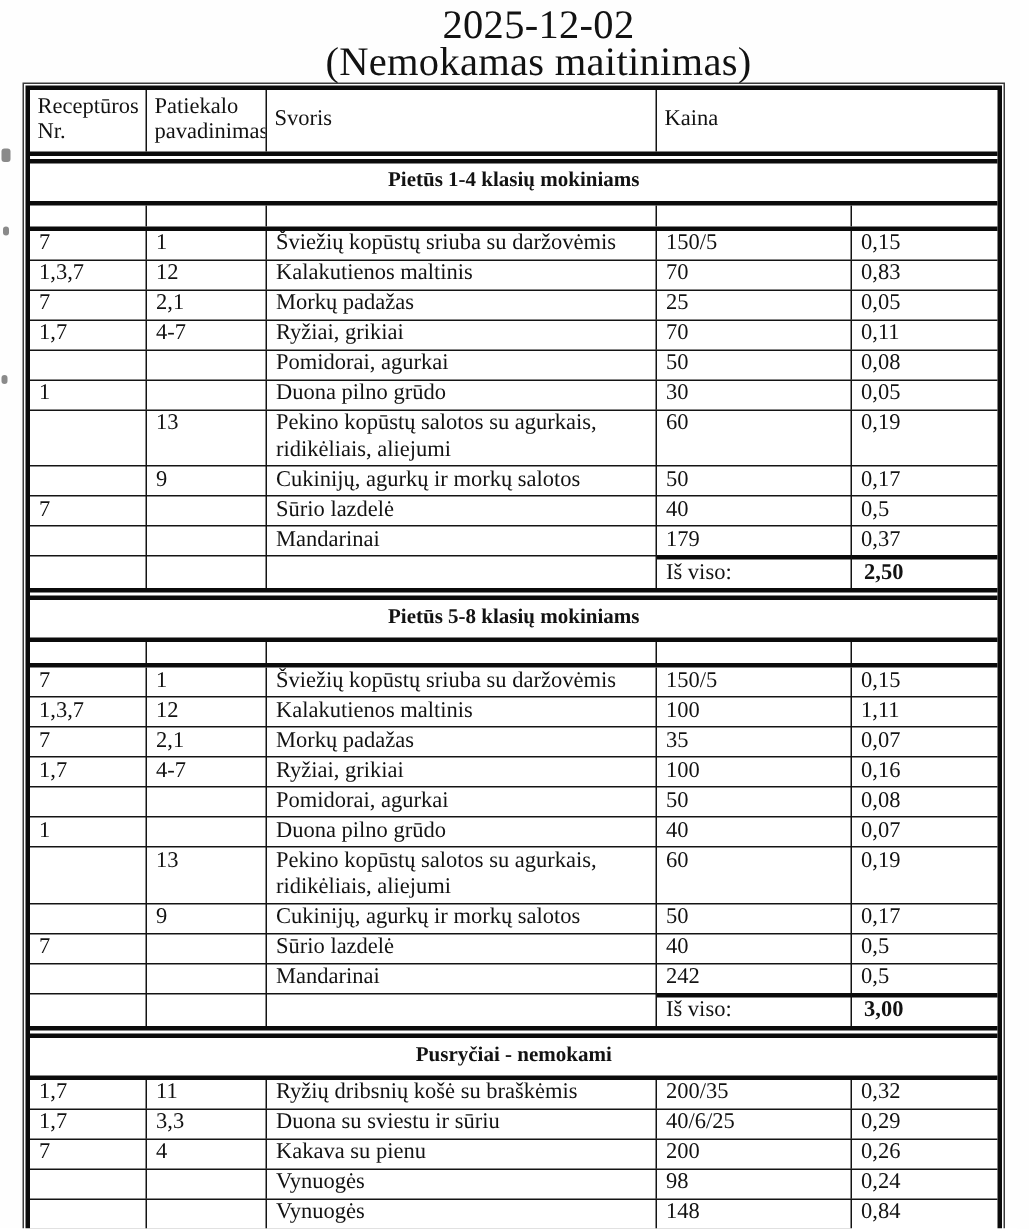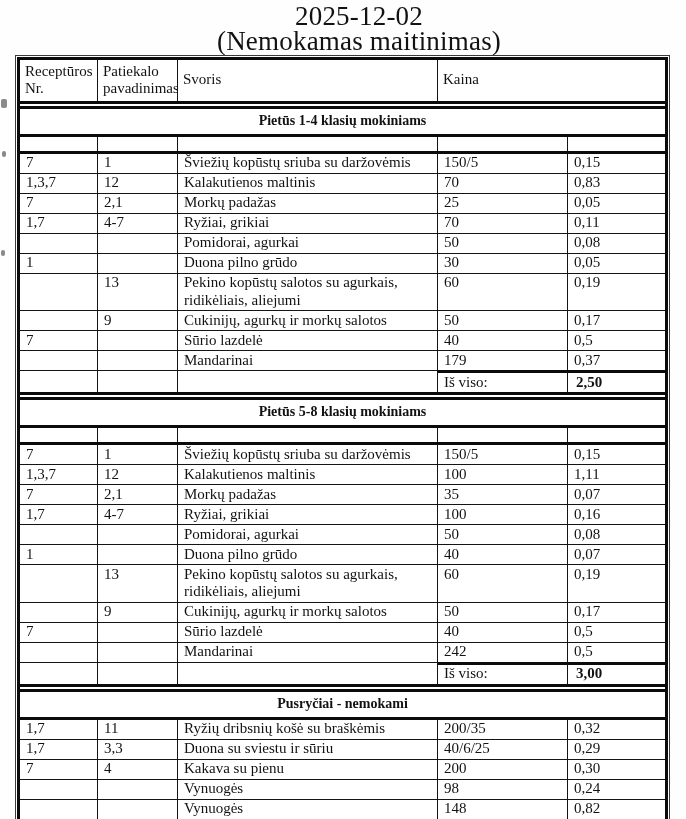--- a/index.html
+++ b/index.html
@@ -272,35 +272,35 @@
         <div class="cell">3,3</div>
         <div class="cell">Duona su sviestu ir sūriu</div>
         <div class="cell">40/6/25</div>
         <div class="cell">0,29</div>
       </div>
       <div class="row data-row">
         <div class="cell">7</div>
         <div class="cell">4</div>
         <div class="cell">Kakava su pienu</div>
         <div class="cell">200</div>
-        <div class="cell">0,30</div>
+        <div class="cell">0,26</div>
       </div>
       <div class="row data-row">
         <div class="cell"></div>
         <div class="cell"></div>
         <div class="cell">Vynuogės</div>
         <div class="cell">98</div>
         <div class="cell">0,24</div>
       </div>
       <div class="row data-row">
         <div class="cell"></div>
         <div class="cell"></div>
         <div class="cell">Vynuogės</div>
         <div class="cell">148</div>
-        <div class="cell">0,82</div>
+        <div class="cell">0,84</div>
       </div>
       <div class="row total-row">
         <div class="cell"></div>
         <div class="cell"></div>
         <div class="cell"></div>
         <div class="cell total-label">Iš viso:</div>
         <div class="cell total-value">1,30</div>
       </div>
     </div>
 

